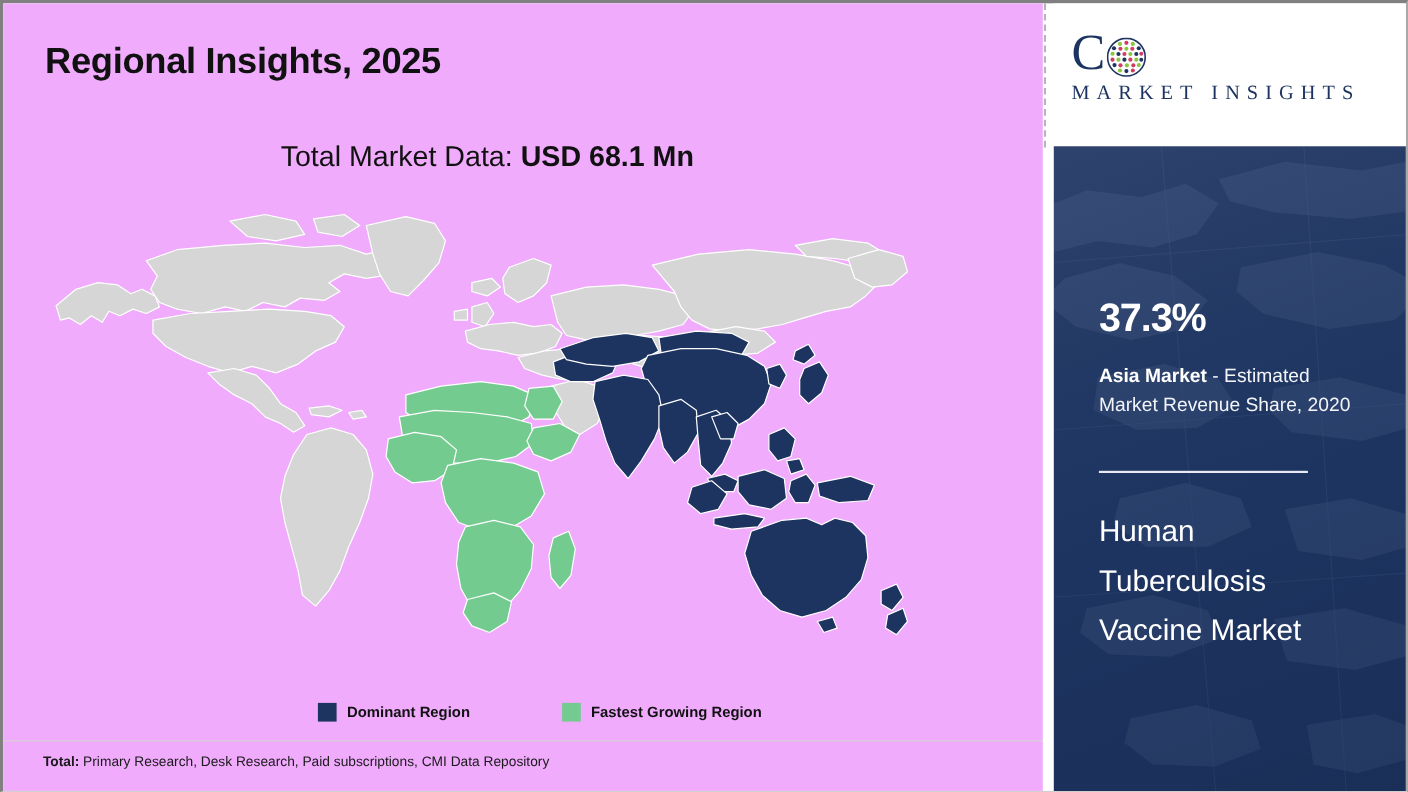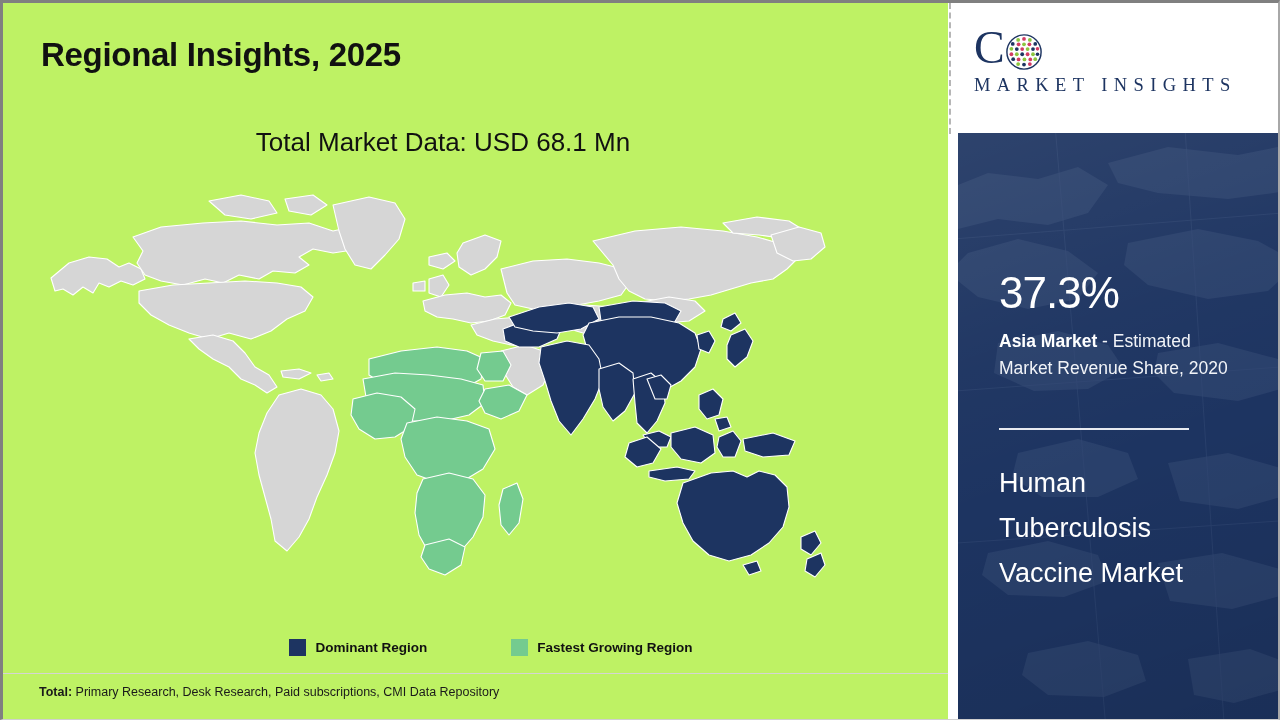--- a/index.html
+++ b/index.html
@@ -22,21 +22,21 @@
     border-right: 2px solid #a8a8a8;
     border-bottom: 1px solid #cfcfcf;
   }
 
   
   #left-pane {
     position: absolute;
     left: 0; top: 0;
     width: 945px;
     height: 100%;
-    background: #bef264;
+    background: #f0abfc;
   }
 
   #page-title {
     position: absolute;
     left: 38px;
     top: 33px;
     font-size: 33px;
     font-weight: bold;
     color: #111111;
     letter-spacing: -0.3px;
@@ -47,21 +47,21 @@
     position: absolute;
     left: 0;
     top: 124px;
     width: 880px;
     text-align: center;
     font-size: 26px;
     color: #111111;
     white-space: nowrap;
   }
   #market-size .value {
-    font-weight: normal;
+    font-weight: bold;
   }
 
   
   #map-wrap {
     position: absolute;
     left: 30px;
     top: 180px;
     width: 800px;
     height: 440px;
   }
@@ -196,22 +196,22 @@
     top: 0;
     width: 245px;
     height: 100%;
     color: #ffffff;
   }
 
   #stat-value {
     position: absolute;
     top: 138px;
     left: 0;
-    font-size: 44px;
-    font-weight: normal;
+    font-size: 36px;
+    font-weight: bold;
     letter-spacing: -1px;
     line-height: 1;
     color: #ffffff;
   }
   #stat-desc {
     position: absolute;
     top: 195px;
     left: 0;
     width: 236px;
     font-size: 17.5px;

